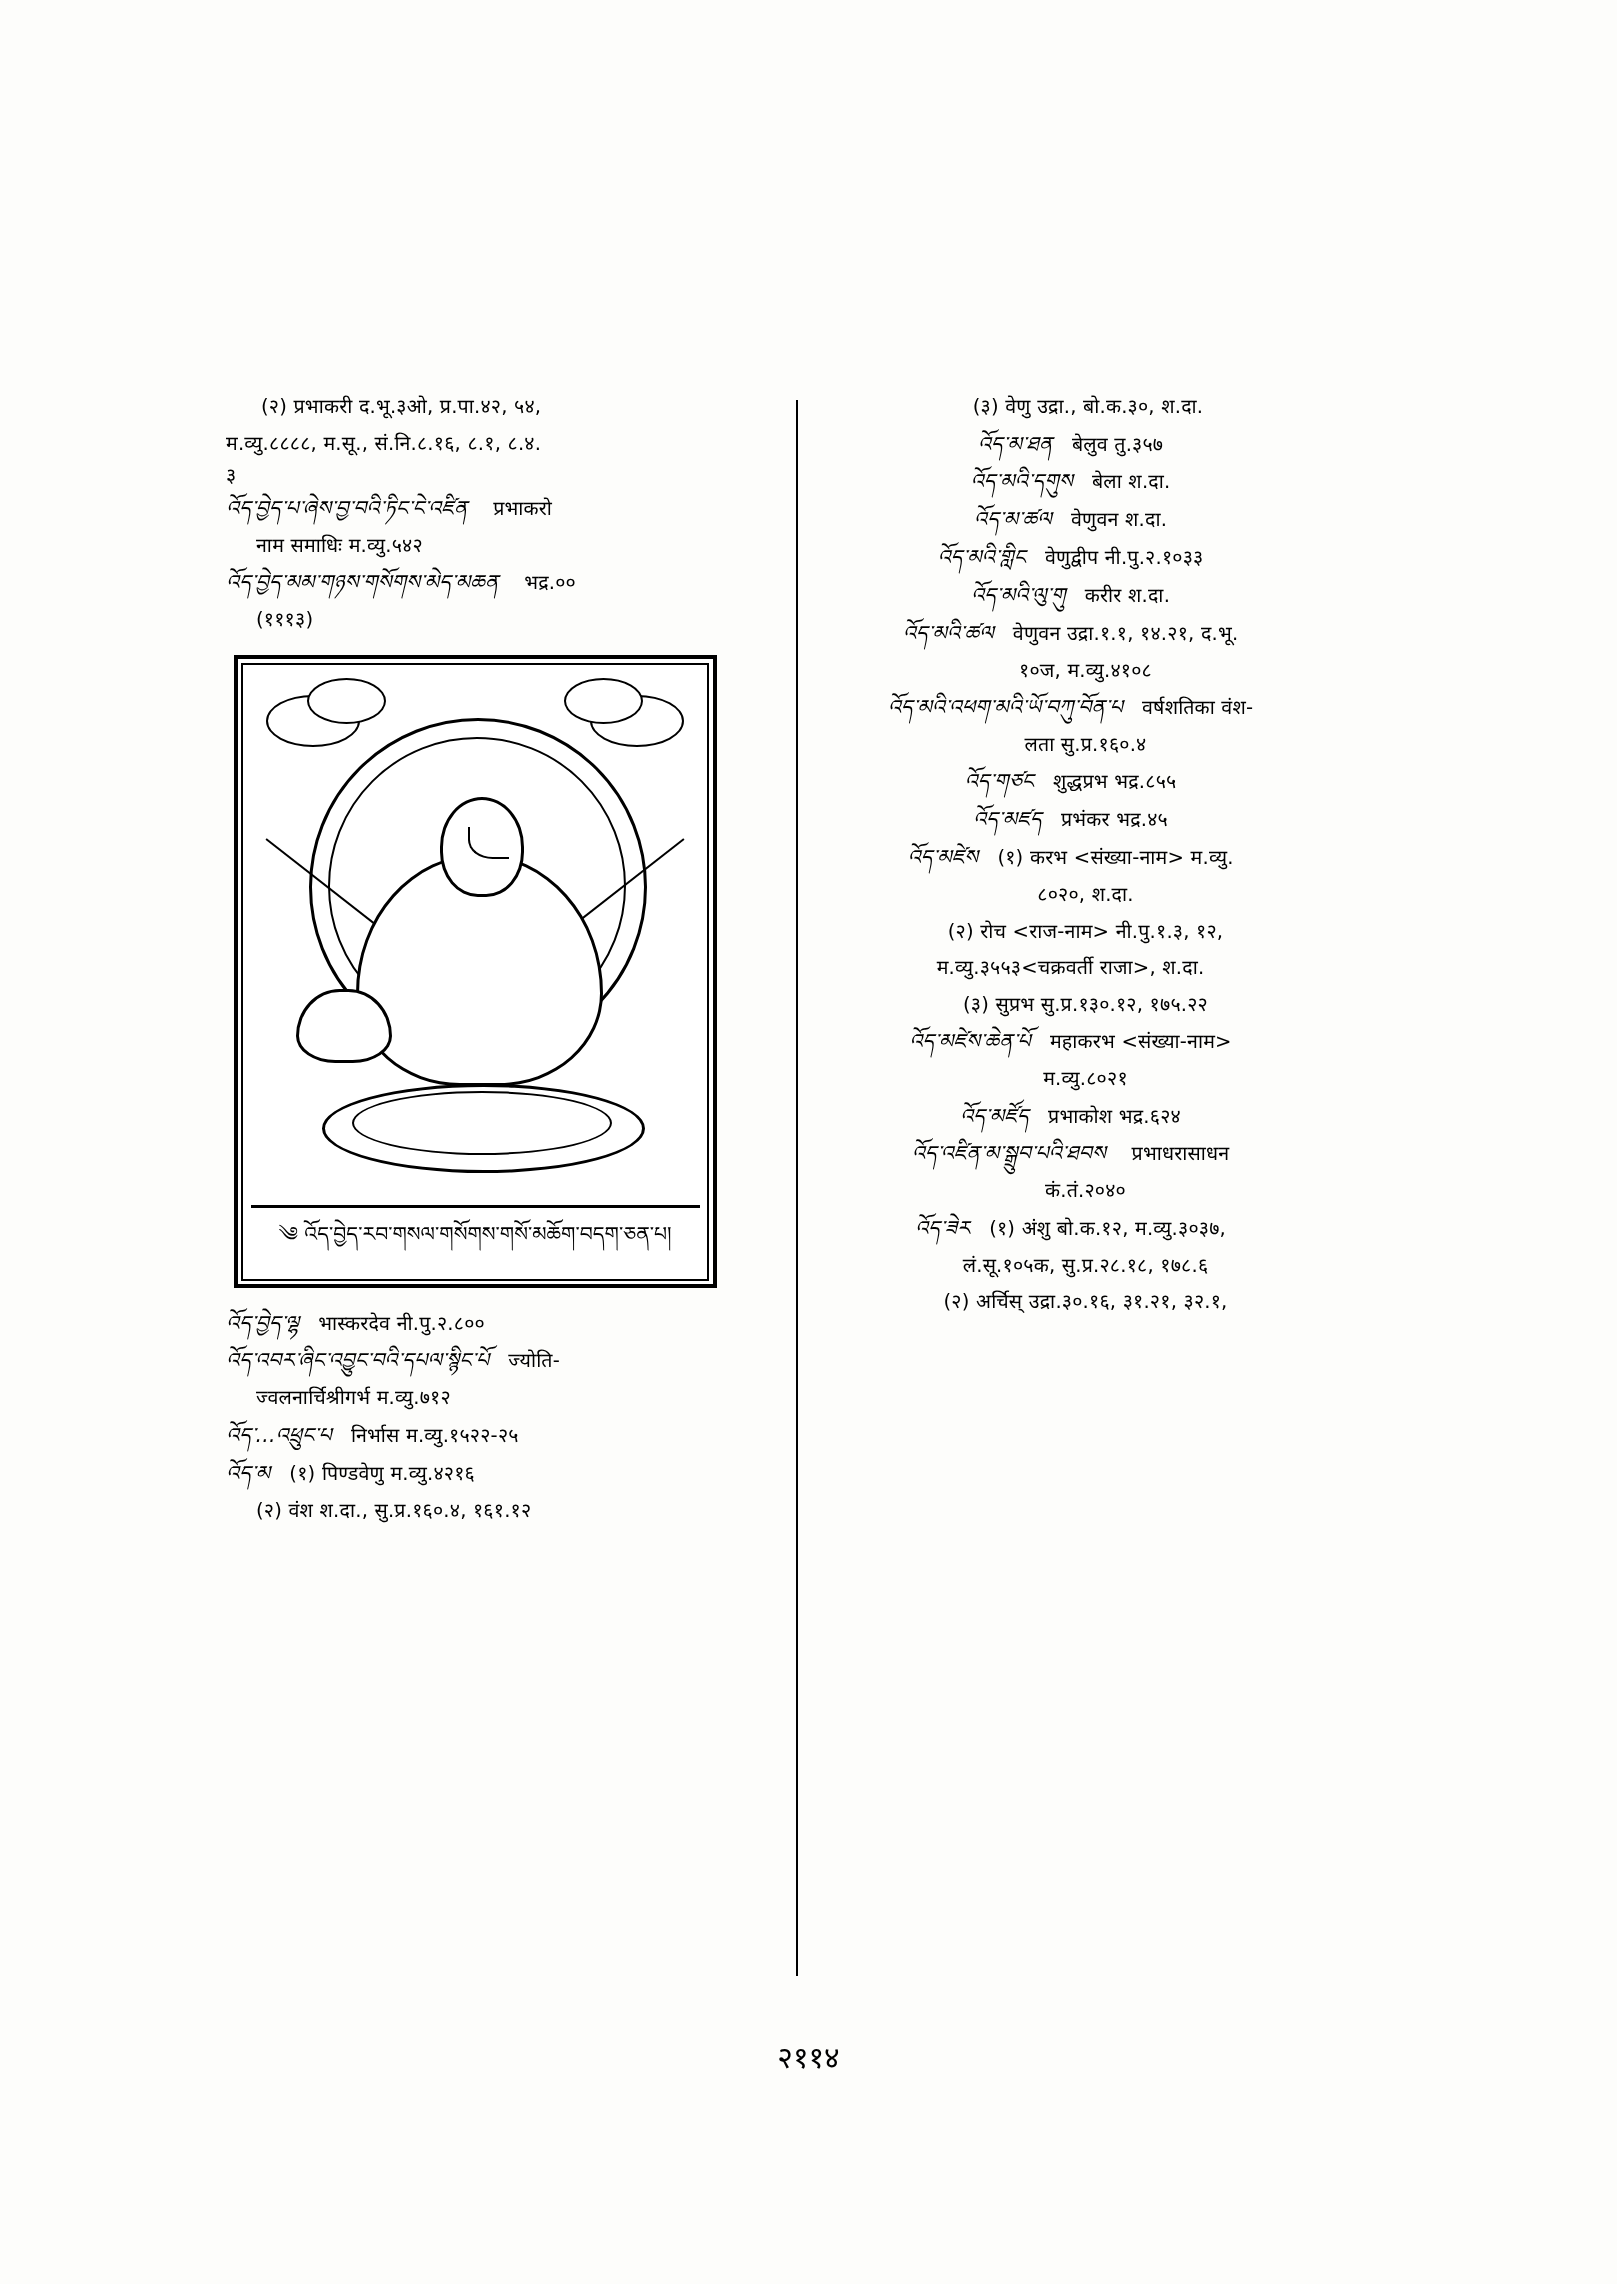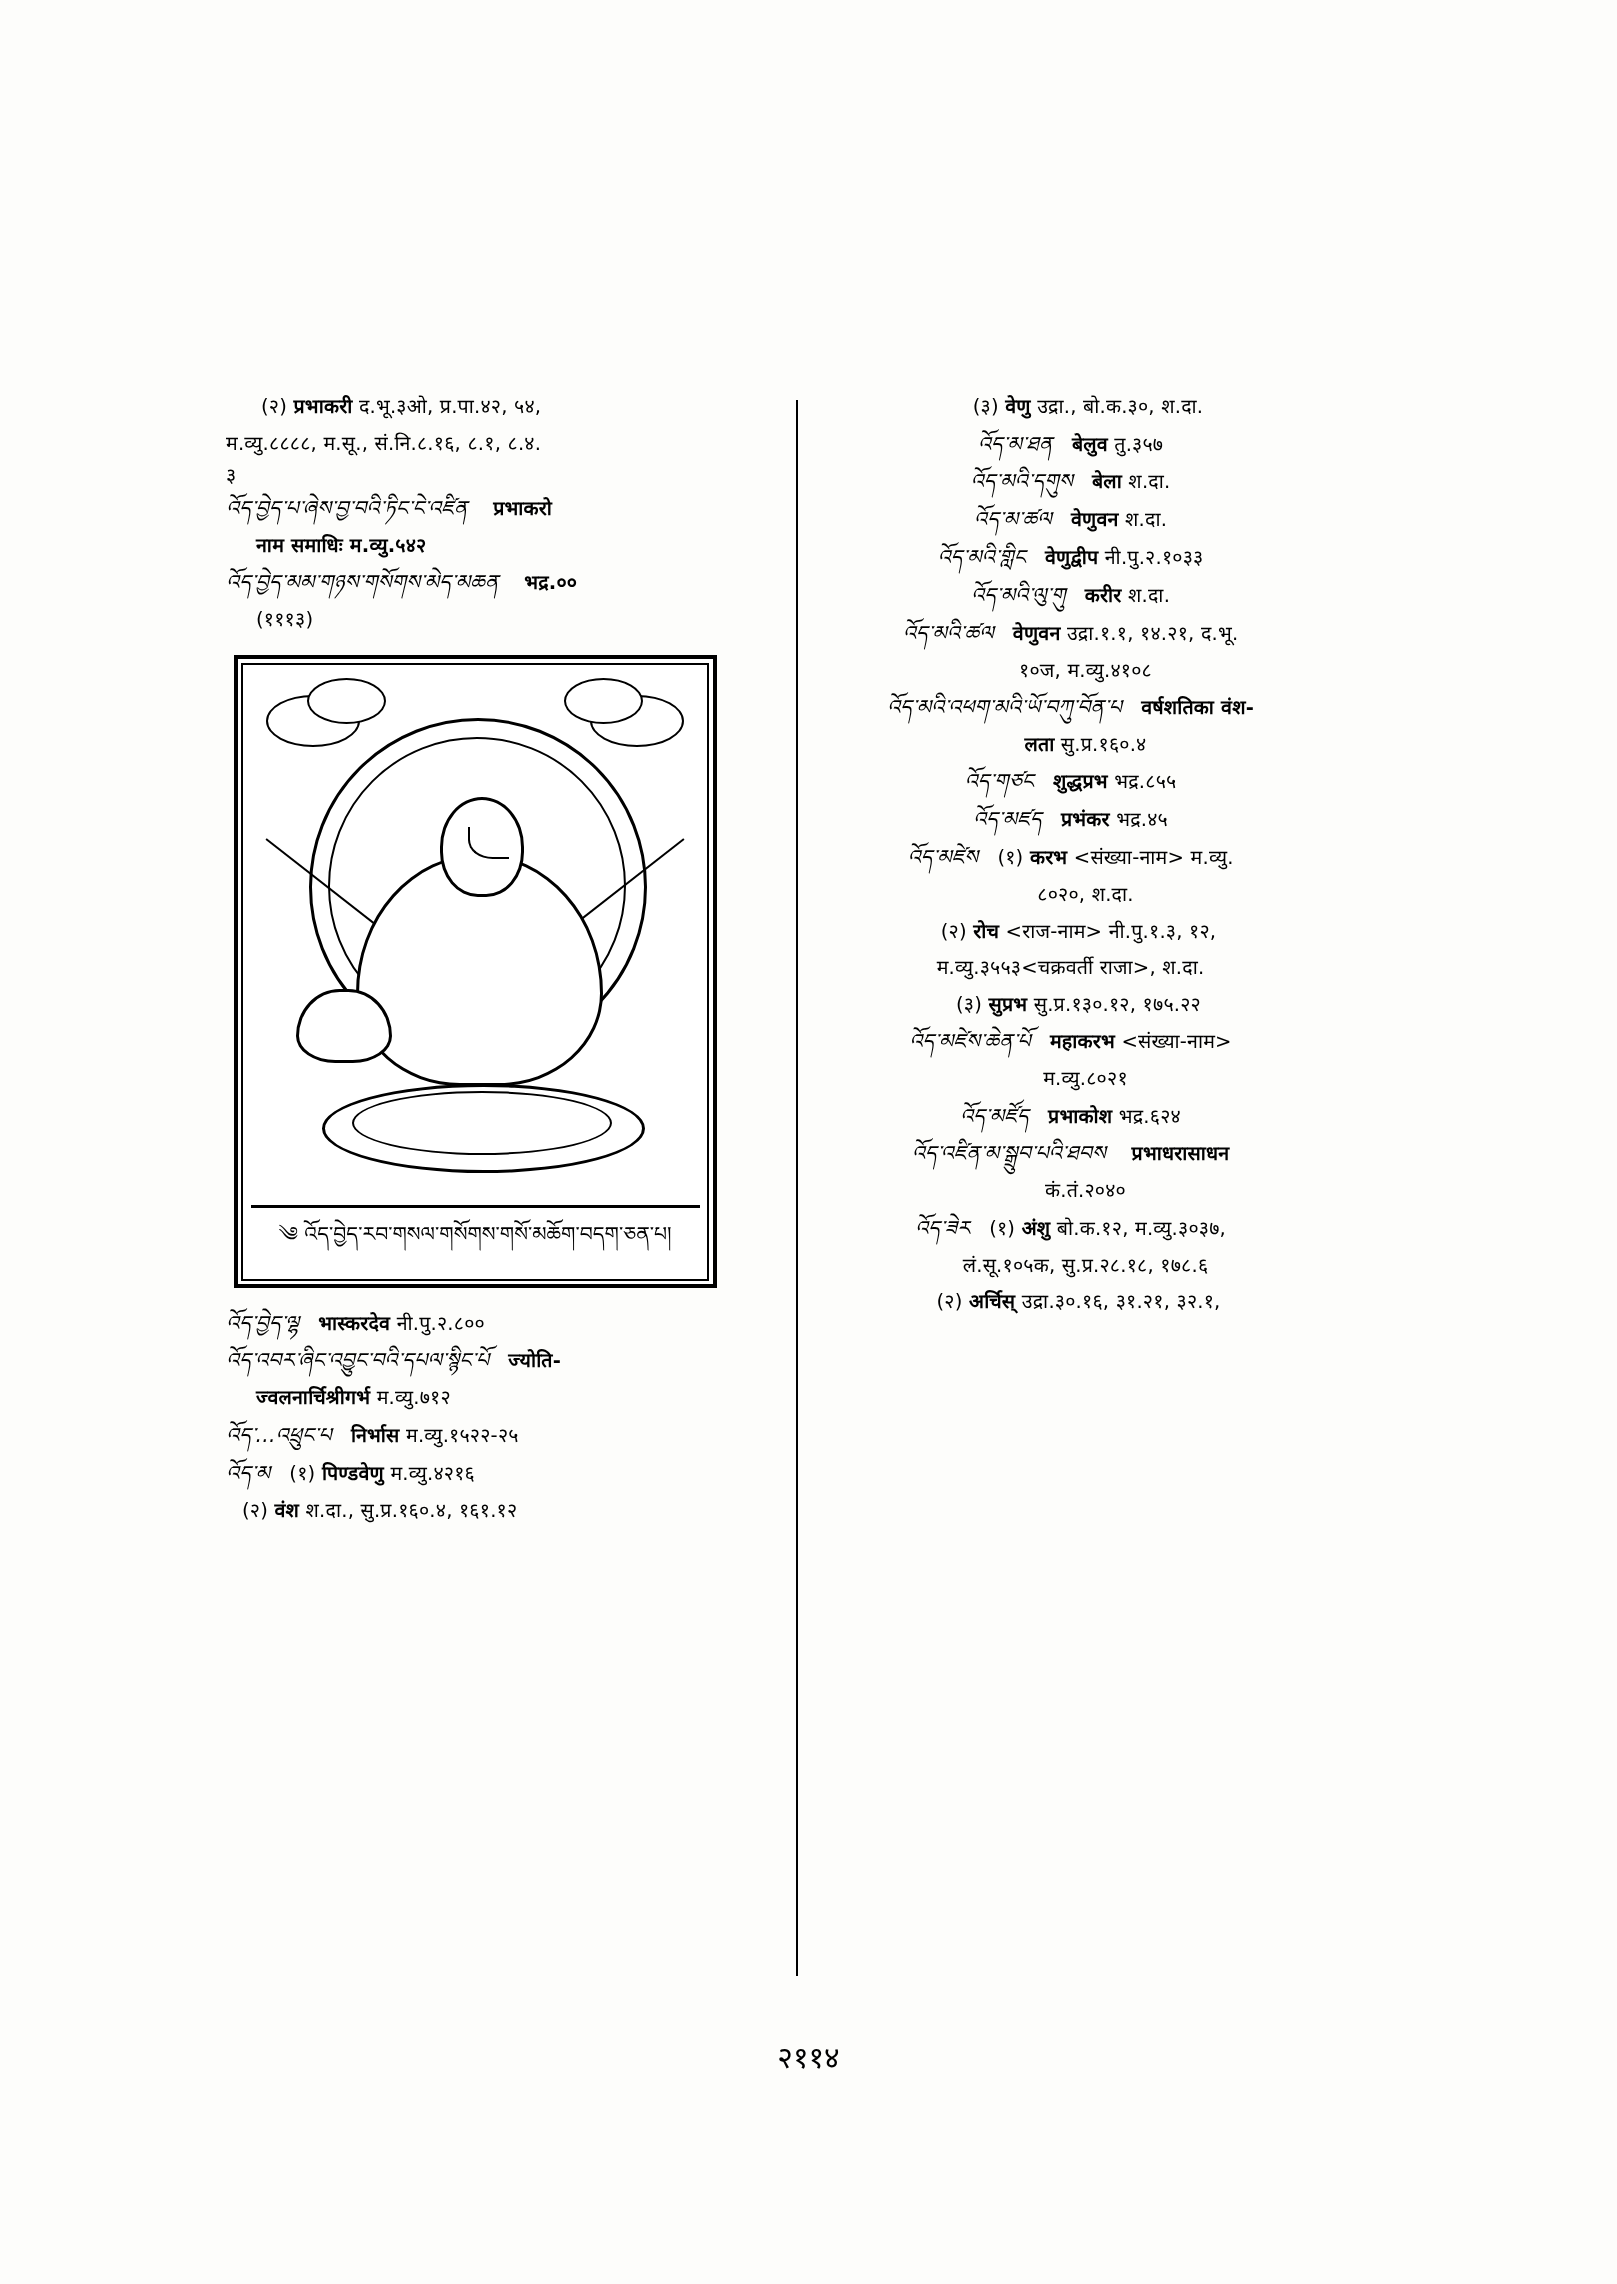--- a/index.html
+++ b/index.html
@@ -53,31 +53,31 @@
   }
   .entry.tight { margin-bottom: 1.5px; }
   .indent { text-indent: 35px; }
   .tib {
     font-family: "DejaVu Sans", sans-serif;
     font-size: 20.4px;
     font-style: italic;
   }
   .dev {
     font-family: "DejaVu Sans", sans-serif;
-    font-weight: bold;
+    font-weight: normal;
     font-size: 19.6px;
   }
   .devn {
     font-family: "DejaVu Sans", sans-serif;
     font-size: 19.6px;
   }
   .cont {
     padding-left: 30px;
   }
-  .num-paren { padding-left: 16px; }
+  .num-paren { padding-left: 30px; }
 
   
   .plate {
     margin: 19.6px 0 19.6px 7.5px;
     width: 483px;
     height: 633px;
     position: relative;
   }
   .plate-frame {
     position: absolute;

